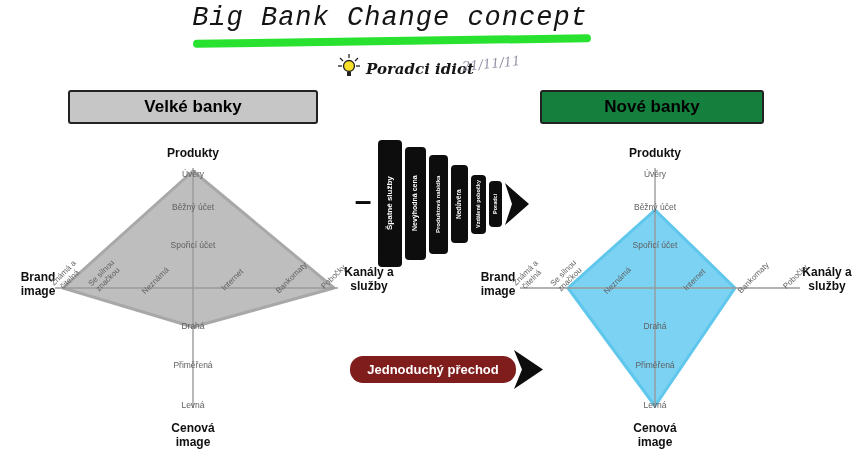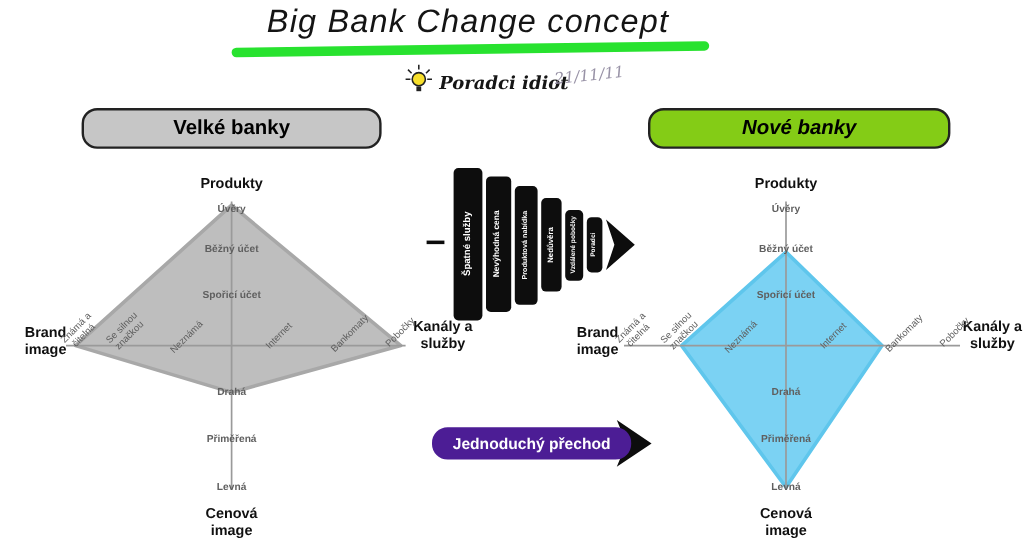--- a/index.html
+++ b/index.html
@@ -1,35 +1,35 @@
 <!DOCTYPE html>
 <html><head>
 <meta charset="utf-8">
 <style>
   * { margin:0; padding:0; box-sizing:border-box; }
   html,body { width:860px; height:462px; }
   body { position:relative; background:#ffffff; font-family:"Liberation Sans",sans-serif; overflow:hidden; }
   .abs { position:absolute; }
   .layer { position:absolute; left:0; top:0; }
-  .title { left:185px; top:3px; width:410px; text-align:center; font-family:Liberation Sans, sans-serif; font-style:italic; font-size:27px; letter-spacing:1px; color:#141414; }
+  .title { left:185px; top:3px; width:410px; text-align:center; font-family:Liberation Mono, monospace; font-style:italic; font-size:27px; letter-spacing:1px; color:#141414; }
   .underline { left:193px; top:37px; width:398px; height:8px; background:#28e22f; border-radius:4px; transform:rotate(-0.8deg); }
   .subtitle { font-family:"DejaVu Serif",serif; font-style:italic; }
   .sub-label { left:366px; top:60px; font-size:15px; font-weight:bold; color:#161616; }
   .sub-date { left:462px; top:56px; font-size:13px; color:#9892a6; transform:rotate(-6deg); }
-  .hdr { height:34px; border:2px solid #222; border-radius:13px; display:flex; align-items:center; justify-content:center; font-weight:bold; font-size:17px; color:#000; }
+  .hdr { height:34px; border:2px solid #222; border-radius:3px; display:flex; align-items:center; justify-content:center; font-weight:bold; font-size:17px; color:#000; }
   .hdr-left { left:68px; top:90px; width:250px; background:#c6c6c6; }
-  .hdr-right { left:540px; top:90px; width:252px; background:#84cc16;font-style:italic; }
+  .hdr-right { left:540px; top:90px; width:224px; background:#15803d; }
   .axis-title { font-weight:bold; font-size:12px; color:#101010; text-align:center; line-height:1.18; }
-  .tick { font-size:8.5px; color:#5f5f5f; text-align:center; width:80px;font-weight:bold; }
+  .tick { font-size:8.5px; color:#5f5f5f; text-align:center; width:80px; }
   .tick-r { font-size:8px; color:#5f5f5f; text-align:center; line-height:1.08; transform:rotate(-45deg); }
   .minus { left:350px; top:184px; width:26px; font-size:30px; font-weight:bold; color:#0b0b0b; text-align:center; }
   .funnel-item { background:#0d0d0d; border-radius:4px; color:#ffffff; font-weight:bold;
                  display:flex; align-items:center; justify-content:center;
                  writing-mode:vertical-rl; transform:rotate(180deg); line-height:1.25; padding:2px 0; }
-  .banner { left:360px; top:356px; width:166px; height:27px; background:#4c1d95; border-radius:13px;
+  .banner { left:350px; top:356px; width:166px; height:27px; background:#7f1d1d; border-radius:13px;
             color:#ffffff; font-weight:bold; font-size:13px; display:flex; align-items:center; justify-content:center; }
   .poly-gray { fill:#b5b5b5; fill-opacity:0.88; stroke:#a8a8a8; stroke-width:3; stroke-linejoin:round; }
   .poly-blue { fill:#74d0f2; fill-opacity:0.95; stroke:#5fc6ec; stroke-width:3; stroke-linejoin:round; }
   .axis { stroke:#9a9a9a; stroke-width:1.4; }
 </style>
 </head>
 <body>
 
 <svg class="layer" width="860" height="462">
   <polygon class="poly-gray" points="193,171 334,288 193,327 63,288"></polygon>

